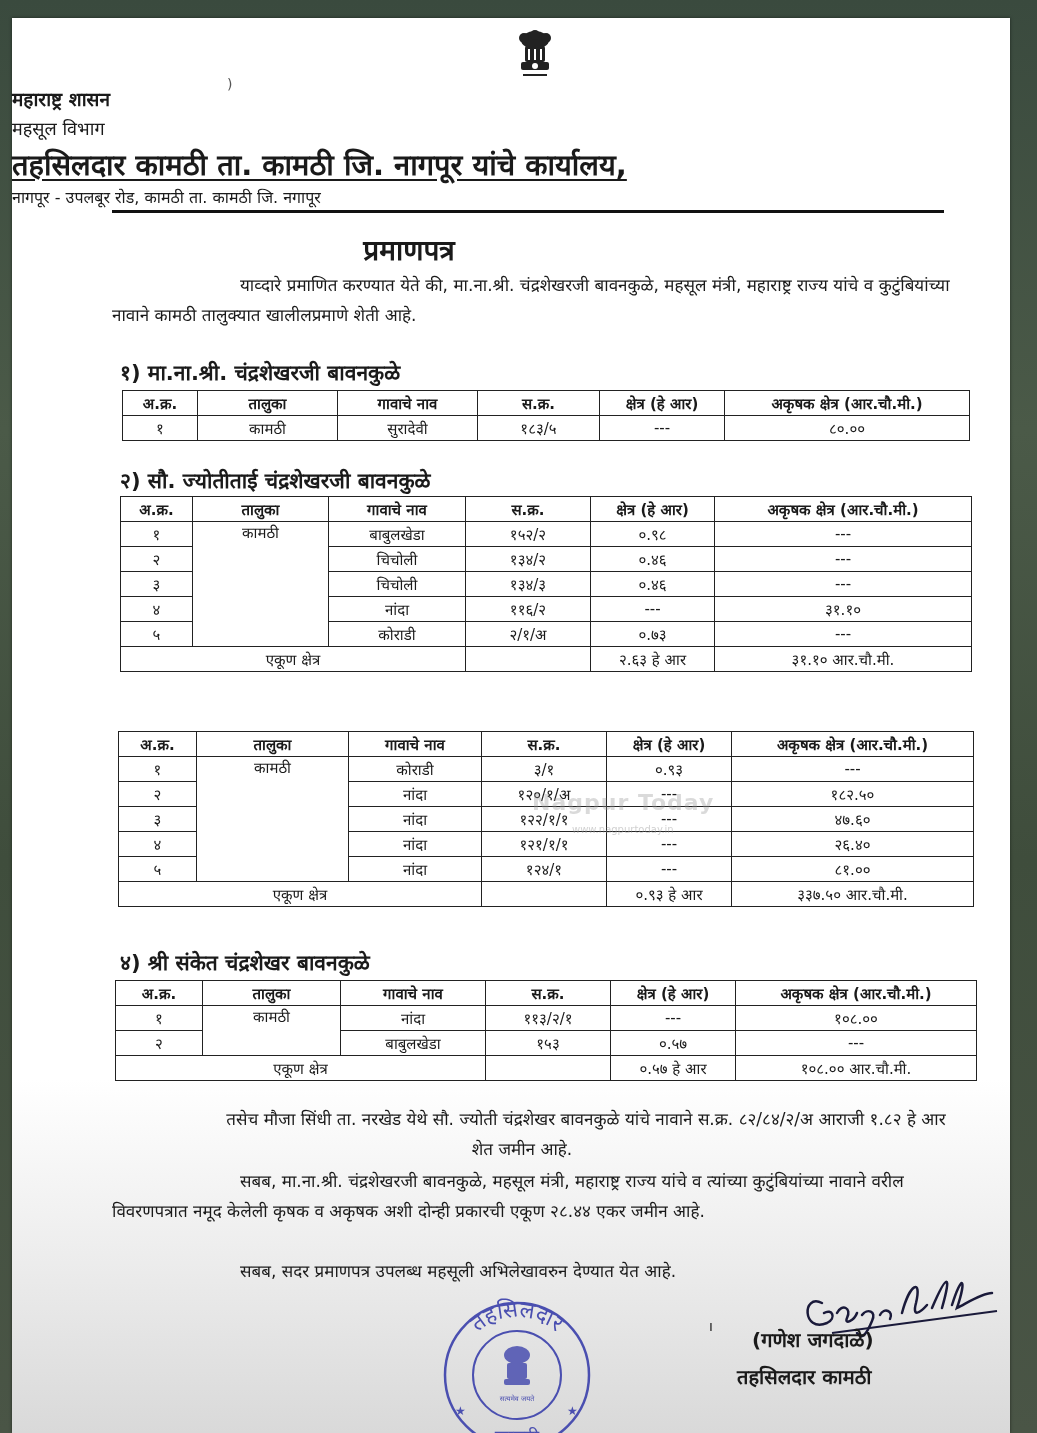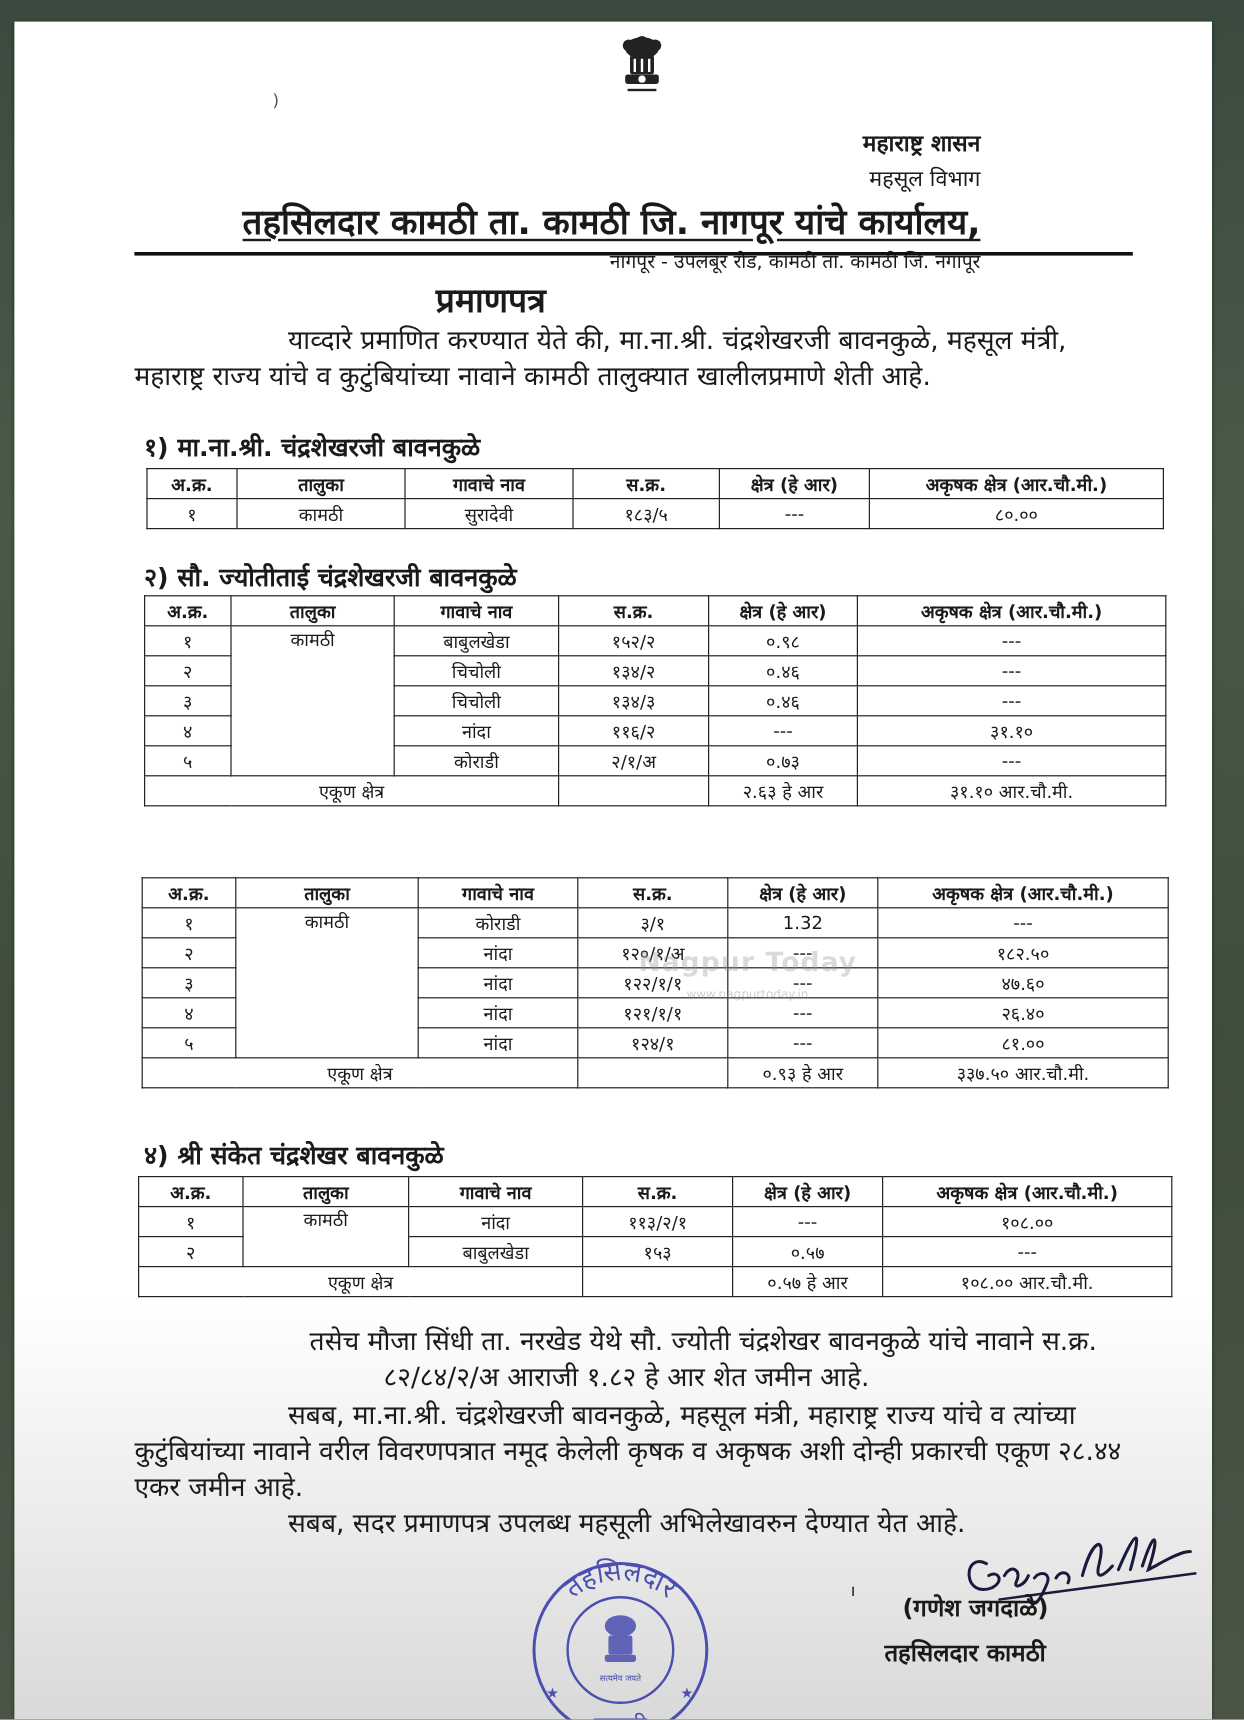--- a/index.html
+++ b/index.html
@@ -8,28 +8,28 @@
     background: linear-gradient(180deg, #3a4a3e 0%, #4b5a48 30%, #3f4d3c 60%, #4a5546 100%);
     font-family: "DejaVu Sans", sans-serif;
     color:#1a1a1a;
   }
   .paper {
     position:absolute; left:12px; top:18px; width:998px; height:1415px;
     background: linear-gradient(180deg, #ffffff 0%, #ffffff 75%, #ececec 88%, #d9d9d9 100%);
     box-shadow: 0 0 3px rgba(0,0,0,0.5);
   }
   .emblem { position:absolute; left:498px; top:10px; width:50px; height:64px; }
-  .hdr { position:absolute; left:0; width:805px; text-align:right;margin-top:20px; }
+  .hdr { position:absolute; left:0; width:805px; text-align:left; }
   .h1 { top:68px; font-size:19px; font-weight:bold; }
   .h2 { top:98px; font-size:18px; }
   .h3 { top:126px; font-size:29px; font-weight:bold; text-decoration:underline; text-underline-offset:4px; }
   .h4 { top:168px; font-size:16px; }
   .rule { position:absolute; left:100px; top:192px; width:832px; height:3px; background:#111; }
   .title { position:absolute; left:0; width:794px; top:212px; text-align:center; font-size:28px; font-weight:bold; }
-  .para { position:absolute; left:100px; width:840px; font-size:22px; line-height:30px; }
+  .para { position:absolute; left:100px; width:840px; font-size:17px; line-height:30px; }
   .indent { text-indent:128px; }
   .sec-title { position:absolute; left:108px; font-size:21px; font-weight:bold; }
   table.land { position:absolute; border-collapse:collapse; font-size:15px; background:#fff; }
   table.land td, table.land th { border:1.5px solid #222; text-align:center; padding:0; height:24px; font-weight:normal; }
   table.land th { font-weight:bold; }
   td.bold { font-weight:bold; }
   .sign-img { position:absolute; left:780px; top:1245px; width:210px; height:80px; }
   .signer { position:absolute; left:740px; top:1308px; font-size:20px; font-weight:bold; }
   .signer2 { position:absolute; left:725px; top:1345px; font-size:20px; font-weight:bold; }
   .stamp { position:absolute; left:425px; top:1275px; width:160px; height:158px; }
@@ -181,21 +181,21 @@
       <th>गावाचे नाव</th>
       <th>स.क्र.</th>
       <th>क्षेत्र (हे आर)</th>
       <th>अकृषक क्षेत्र (आर.चौ.मी.)</th>
     </tr>
     <tr>
       <td>१</td>
       <td rowspan="5" style="vertical-align:top;">कामठी</td>
       <td>कोराडी</td>
       <td>३/१</td>
-      <td>1.32</td>
+      <td>०.९३</td>
       <td>---</td>
     </tr>
     <tr>
       <td>२</td>
       <td>नांदा</td>
       <td>१२०/१/अ</td>
       <td>---</td>
       <td>१८२.५०</td>
     </tr>
     <tr>

